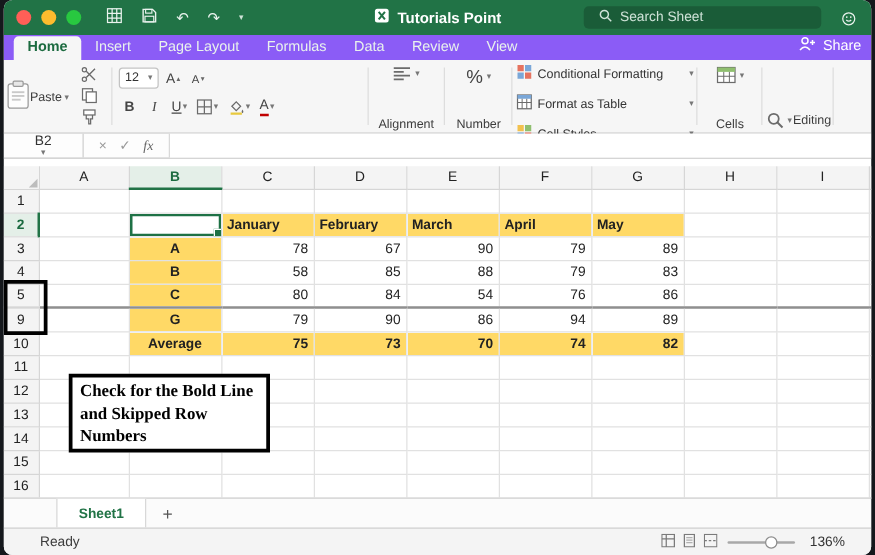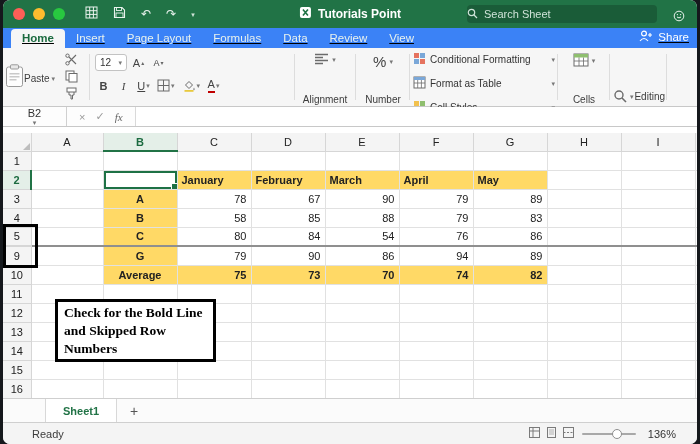--- a/index.html
+++ b/index.html
@@ -7,25 +7,25 @@
   .window { position:absolute; left:3px; top:0; width:694px; height:444px; background:#fff; border-radius:7px; overflow:hidden; }
 
   
   .titlebar { position:absolute; left:0; top:0; width:100%; height:28px; background:#217346; display:flex; align-items:center; padding:0 10px; }
   .traffic { display:flex; gap:8px; margin-right:20px; }
   .light { width:12px; height:12px; border-radius:50%; }
   .light.red{background:#ff5f57;} .light.yel{background:#febc2e;} .light.grn{background:#28c840;}
   .tb-icons { display:flex; gap:15px; align-items:center; color:#eaf3ee; font-size:12px; }
   .tb-icons .uglyph { line-height:1; }
   .tb-title { position:absolute; left:50%; transform:translateX(-50%); display:flex; align-items:center; gap:6px; color:#fff; font-size:12px; font-weight:bold; white-space:nowrap; }
-  .search-box { position:absolute; right:40px; top:5px; width:190px; height:18px; background:rgba(0,0,0,0.20); border-radius:4px; display:flex; align-items:center; gap:6px; padding:0 0; color:#cfe3d8; font-size:11px; }
+  .search-box { position:absolute; right:40px; top:5px; width:190px; height:18px; background:rgba(0,0,0,0.20); border-radius:4px; display:flex; align-items:center; gap:6px; padding:0 12px; color:#cfe3d8; font-size:11px; }
   .tb-far { position:absolute; right:12px; top:8px; }
 
   
-  .tabrow { position:absolute; left:0; top:28px; width:100%; height:20px; background:#3b82f6; display:flex; align-items:flex-end; padding:0 8px;text-decoration:underline; }
+  .tabrow { position:absolute; left:0; top:28px; width:100%; height:20px; background:#8b5cf6; display:flex; align-items:flex-end; padding:0 8px; }
   .rtab { color:#e9f2ed; font-size:11.5px; padding:3px 11px 4px; white-space:nowrap; }
   .rtab.active { background:#f6f6f6; color:#1c6b40; font-weight:bold; border-radius:4px 4px 0 0; }
   .share { margin-left:auto; display:flex; align-items:center; gap:5px; color:#fff; font-size:11.5px; padding-bottom:4px; }
 
   
   .ribbon { position:absolute; left:0; top:48px; width:100%; height:59px; background:#f6f6f6; border-bottom:1px solid #c8c8c8; }
   .vdiv { position:absolute; top:6px; width:1px; height:46px; background:#ddd; }
   .glabel { font-size:10px; color:#3c3c3c; white-space:nowrap; display:flex; align-items:center; gap:2px; justify-content:center; }
   .crt { font-size:7px; color:#777; line-height:1; }
   .paste-g { position:absolute; left:2px; top:4px; width:50px; height:52px; display:flex; flex-direction:row; align-items:center; justify-content:space-between; }

